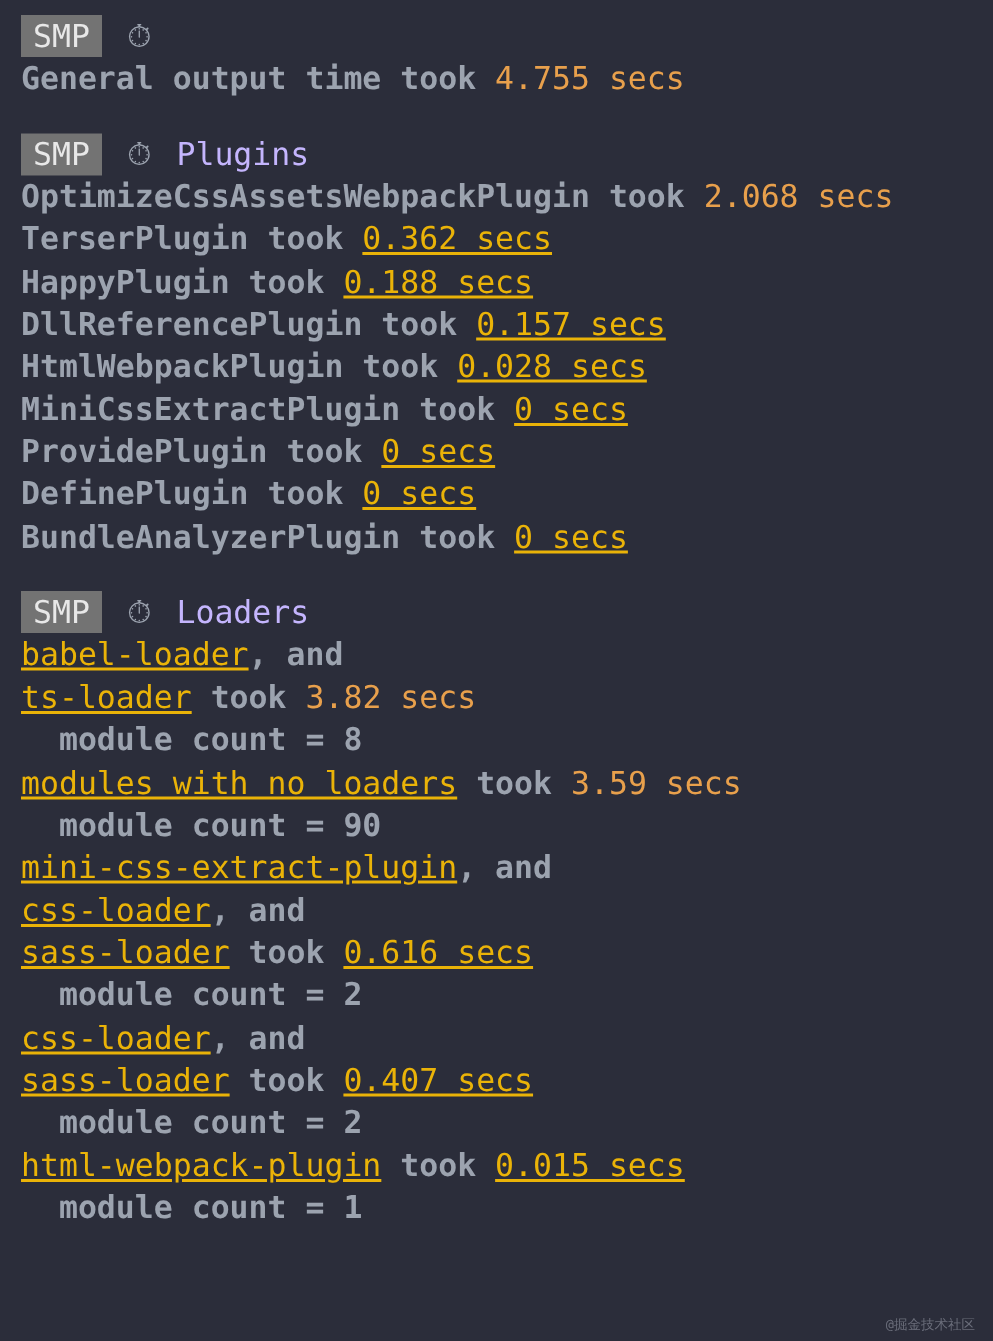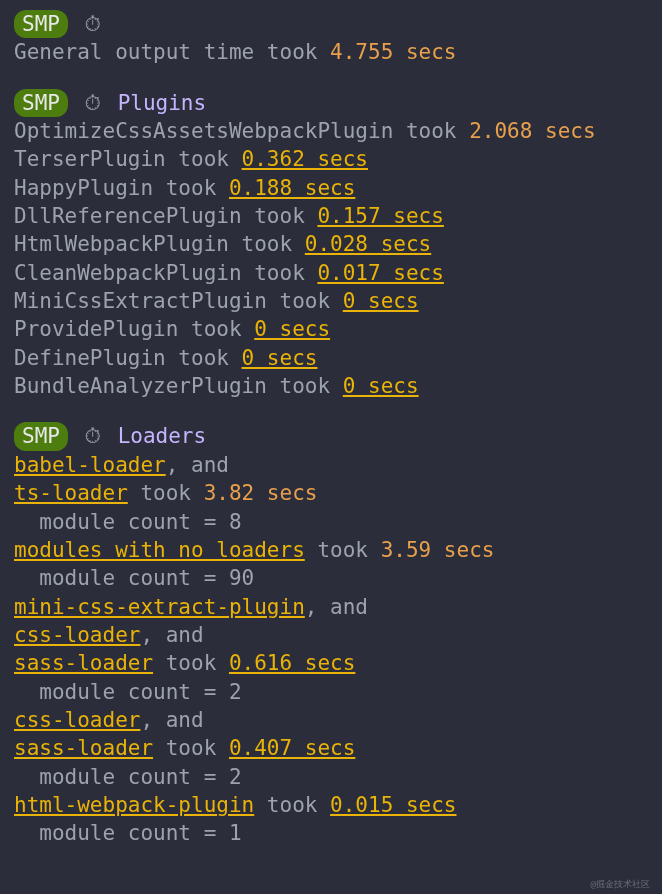--- a/index.html
+++ b/index.html
@@ -19,35 +19,35 @@
       overflow: hidden;
       position: relative;
     }
     .section {
       margin-bottom: 22px;
     }
     .header {
       margin-bottom: 0;
     }
     .smp-badge {
-      background-color: #4d7c0f;
+      background-color: #737373;
       color: #e8e8e8;
       padding: 0 8px;
       display: inline-block;
-      border-radius: 12px;
     }
     .clock-icon {
       display: inline-block;
       margin: 0 4px;
     }
     .header-text {
       color: #c4b5fd;
     }
     .gray {
       color: #9ca3af;
+      font-weight: bold;
     }
     .green {
       color: #eab308;
       text-decoration: underline;
     }
     .orange {
       color: #e8a04c;
     }
     .line {
       white-space: nowrap;
@@ -81,21 +81,20 @@
     <span class="smp-badge">SMP</span>
     <span class="clock-icon">⏱</span>
     <span class="header-text">Plugins</span>
   </div>
   <div id="plugins-list">
       <div class="line"><span class="gray">OptimizeCssAssetsWebpackPlugin</span><span class="gray"> took </span><span class="orange">2.068 secs</span></div>
       <div class="line"><span class="gray">TerserPlugin</span><span class="gray"> took </span><span class="green">0.362 secs</span></div>
       <div class="line"><span class="gray">HappyPlugin</span><span class="gray"> took </span><span class="green">0.188 secs</span></div>
       <div class="line"><span class="gray">DllReferencePlugin</span><span class="gray"> took </span><span class="green">0.157 secs</span></div>
       <div class="line"><span class="gray">HtmlWebpackPlugin</span><span class="gray"> took </span><span class="green">0.028 secs</span></div>
-      <div class="line"><span class="gray">CleanWebpackPlugin</span><span class="gray"> took </span><span class="green">0.017 secs</span></div>
       <div class="line"><span class="gray">MiniCssExtractPlugin</span><span class="gray"> took </span><span class="green">0 secs</span></div>
       <div class="line"><span class="gray">ProvidePlugin</span><span class="gray"> took </span><span class="green">0 secs</span></div>
       <div class="line"><span class="gray">DefinePlugin</span><span class="gray"> took </span><span class="green">0 secs</span></div>
       <div class="line"><span class="gray">BundleAnalyzerPlugin</span><span class="gray"> took </span><span class="green">0 secs</span></div>
     </div>
 </div>
 
 <div class="section">
   <div class="header line">
     <span class="smp-badge">SMP</span>

